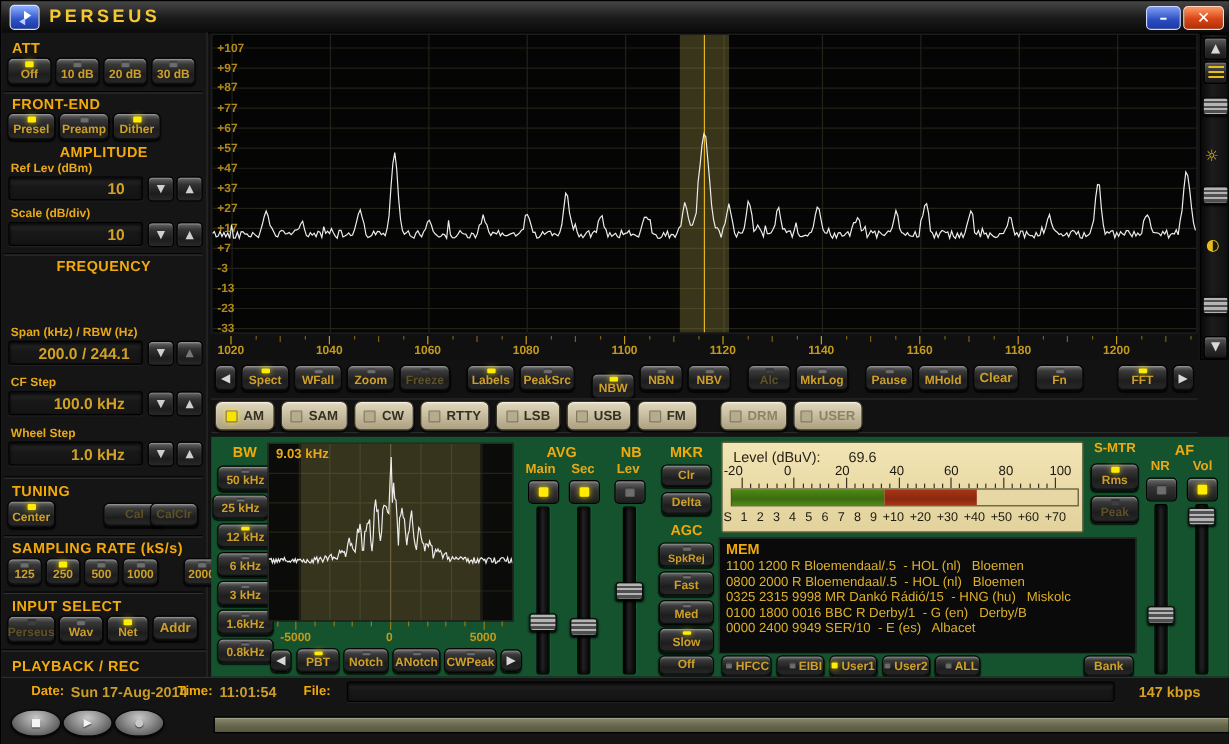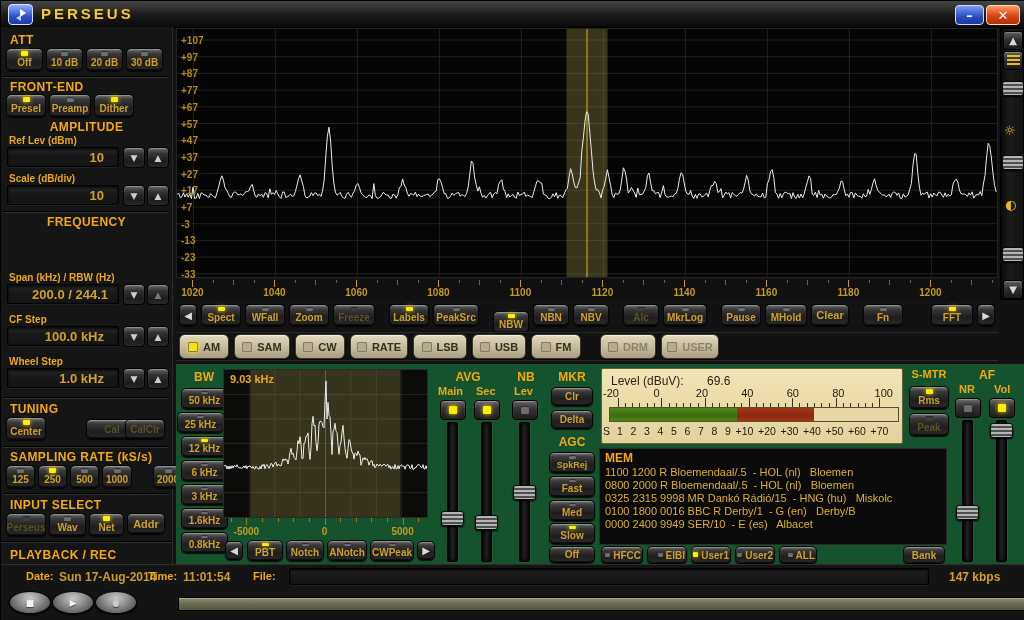--- a/index.html
+++ b/index.html
@@ -452,21 +452,21 @@
     <div class="mode" style="width:54px;">
         <span class="led"></span>
         <span>SAM</span>
       </div>
     <div class="mode" style="width:48px;">
         <span class="led"></span>
         <span>CW</span>
       </div>
     <div class="mode" style="width:56px;">
         <span class="led"></span>
-        <span>RATE</span>
+        <span>RTTY</span>
       </div>
     <div class="mode" style="width:52px;">
         <span class="led"></span>
         <span>LSB</span>
       </div>
     <div class="mode" style="width:52px;">
         <span class="led"></span>
         <span>USB</span>
       </div>
     <div class="mode" style="width:48px;">

